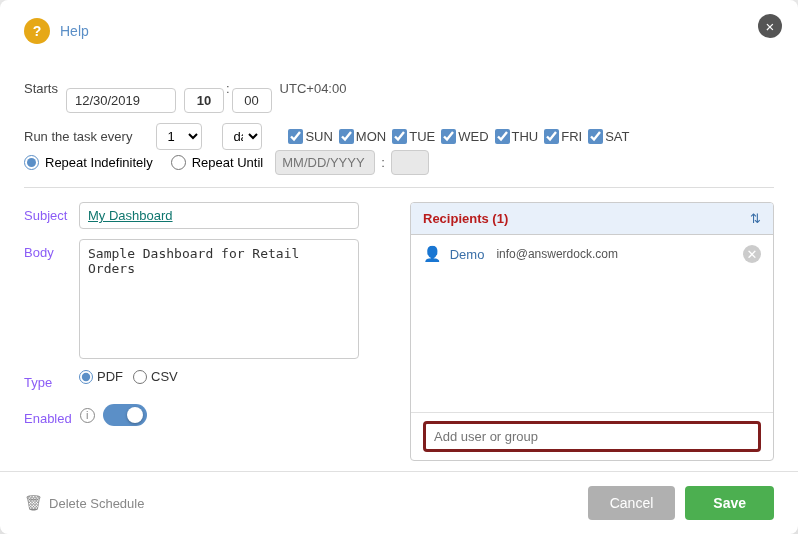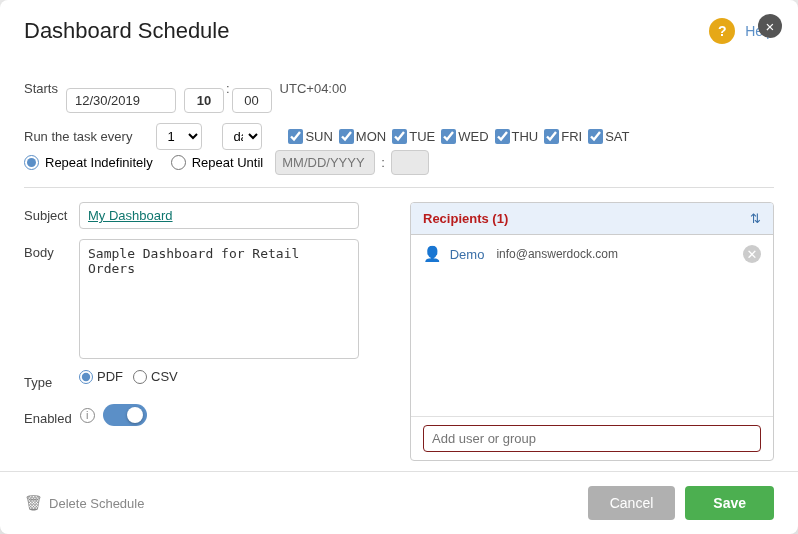--- a/index.html
+++ b/index.html
@@ -184,21 +184,21 @@
       display: flex;
       flex-direction: column;
       gap: 10px;
     }
     .field-row {
       display: flex;
       align-items: flex-start;
       gap: 10px;
     }
     .field-label {
-      color: #404040;
+      color: #8b5cf6;
       min-width: 45px;
       padding-top: 6px;
       font-size: 13px;
     }
     .subject-input {
       width: 280px;
       border: 1px solid #ccc;
       border-radius: 4px;
       padding: 5px 8px;
       font-size: 13px;
@@ -342,21 +342,21 @@
       cursor: pointer;
       border: none;
       outline: none;
     }
     .add-user-row {
       padding: 8px 12px;
       border-top: 1px solid #e0e0e0;
     }
     .add-user-input {
       width: 100%;
-      border: 1px solid #7f1d1d;
+      border: 3px solid #7f1d1d;
       border-radius: 4px;
       padding: 5px 8px;
       font-size: 13px;
       color: #999;
       outline: none;
       background: #fff;
     }
     .modal-footer {
       display: flex;
       align-items: center;
@@ -412,21 +412,20 @@
     }
   </style>
 </head>
 <body>
 
 <div class="modal">
 
   <div class="close-btn">×</div>
 
   <div class="modal-header">
-    <span class="modal-title">Dashboard Schedule</span>
     <div class="header-right">
       <div class="help-btn">?</div>
       <span class="help-label">Help</span>
     </div>
   </div>
 
   <div class="modal-body">
 
     <div class="row">
       <span class="label">Starts</span>

